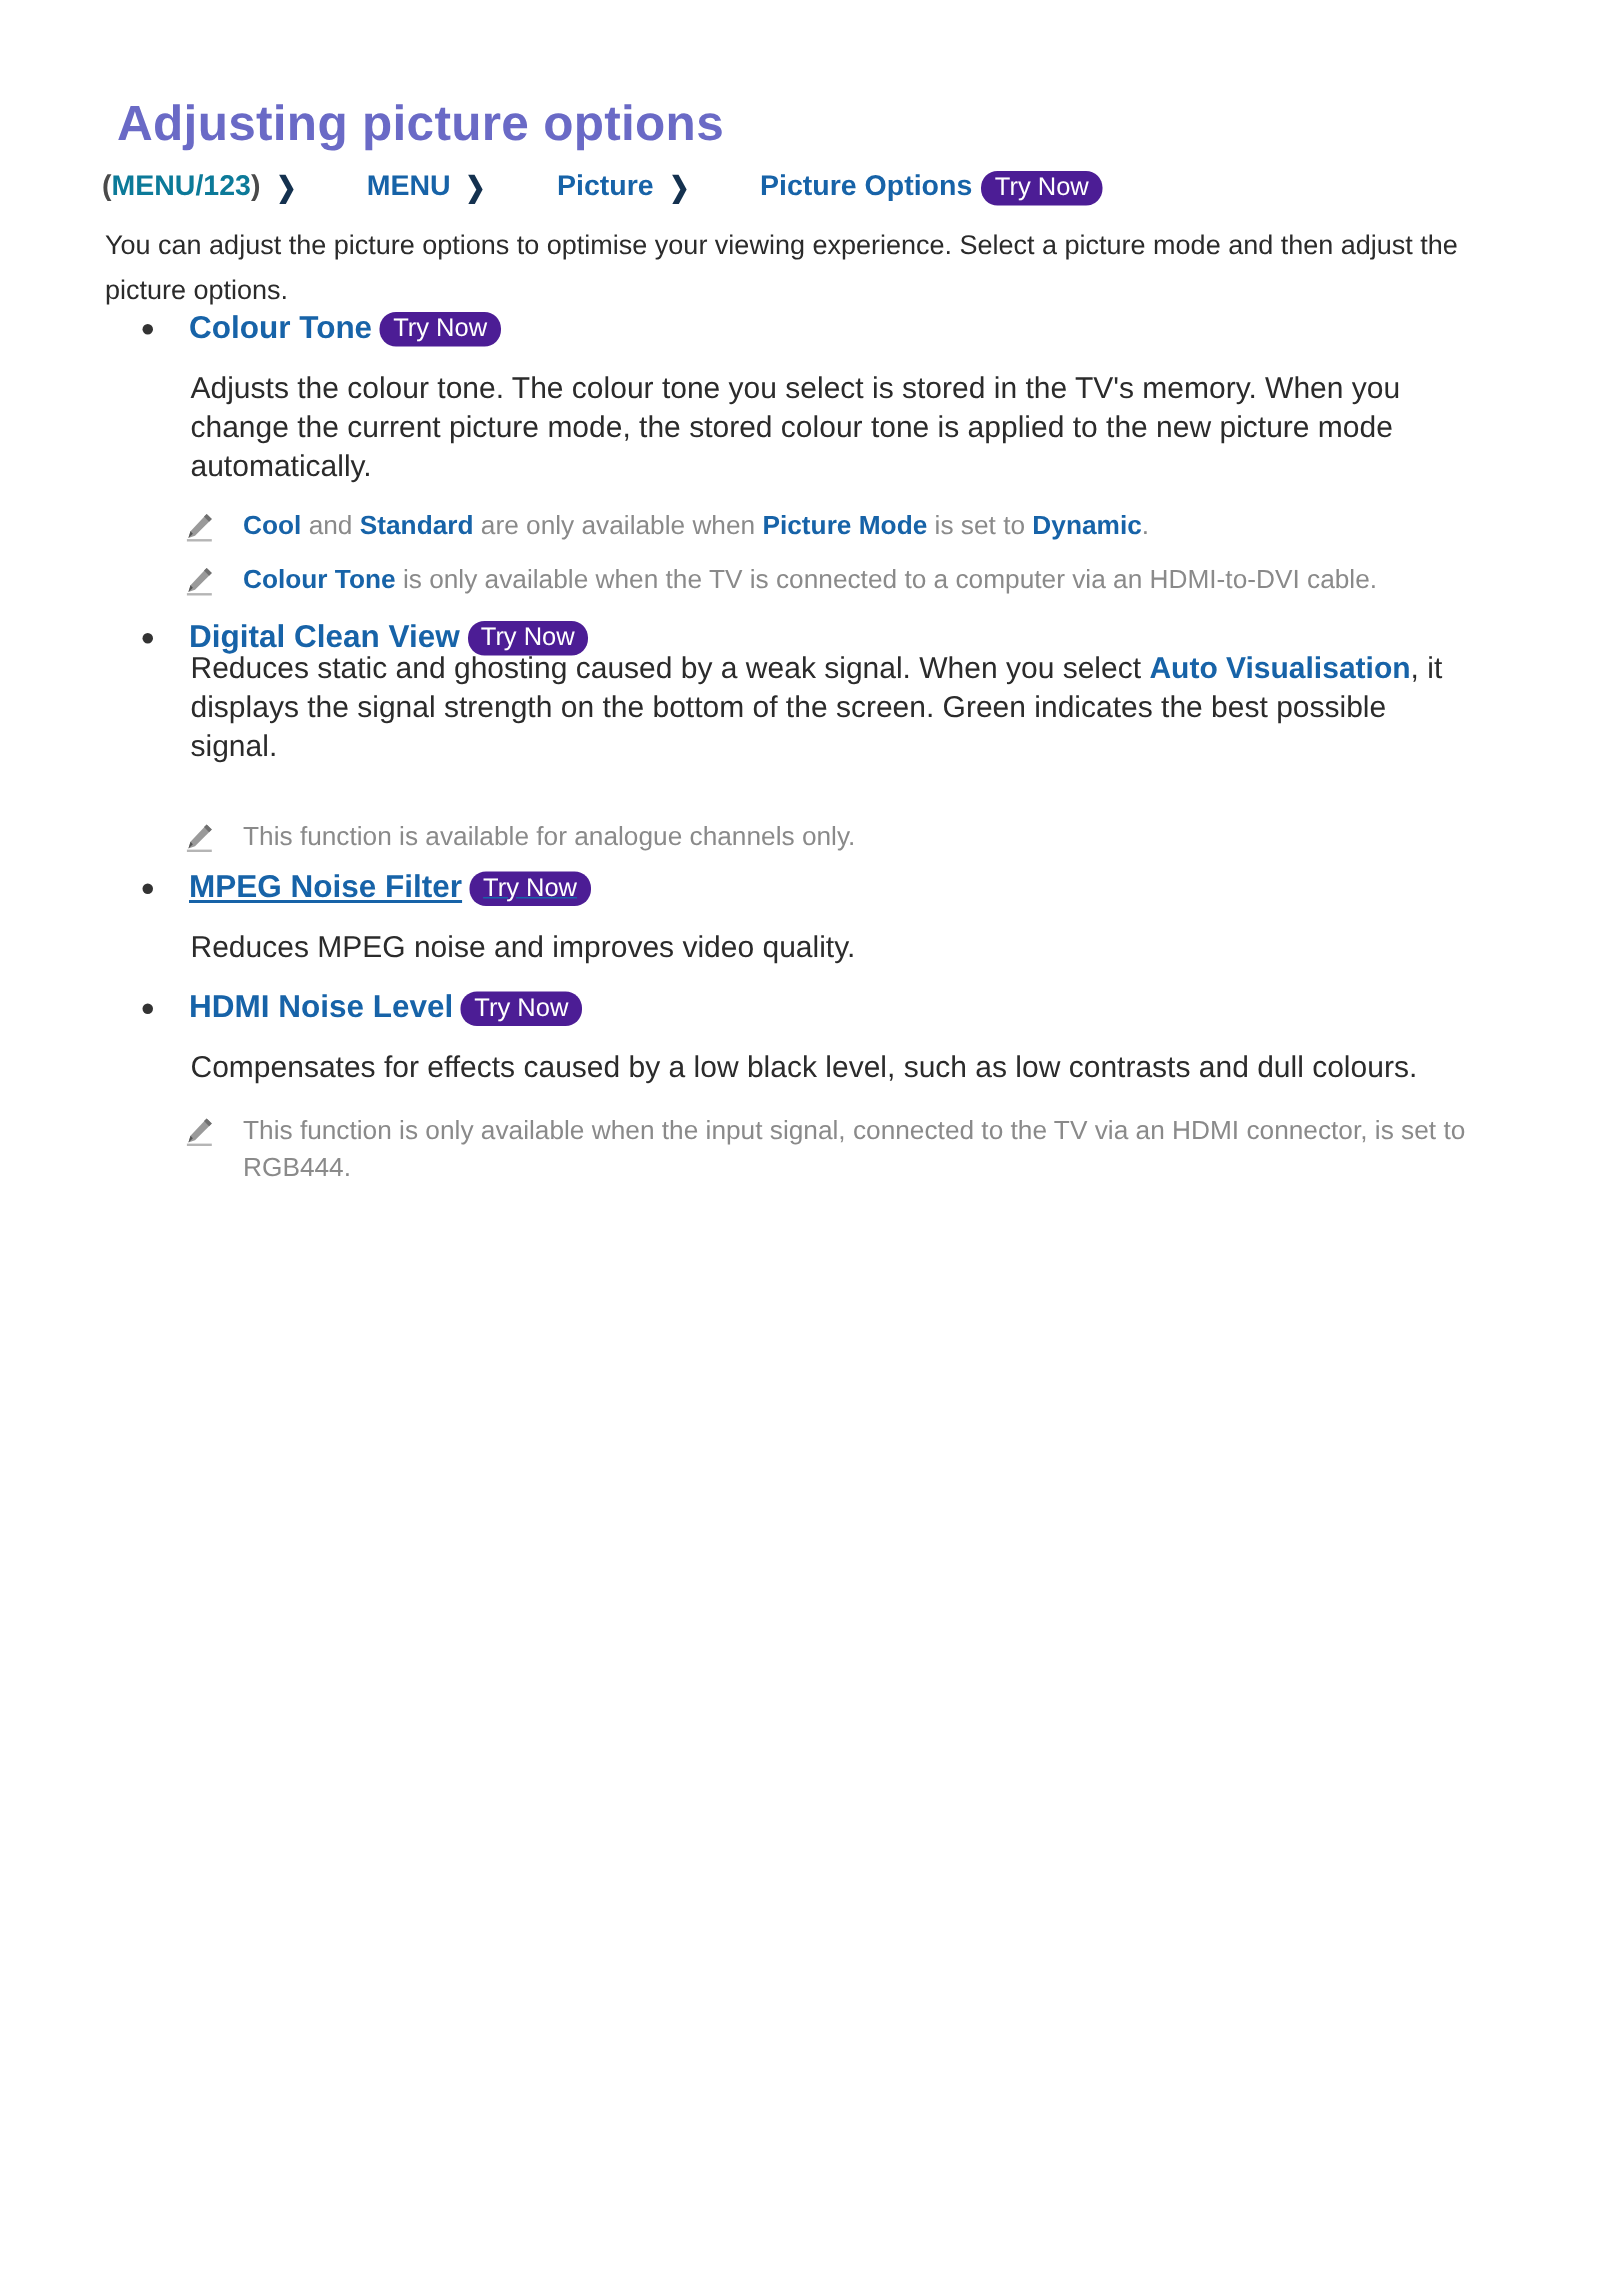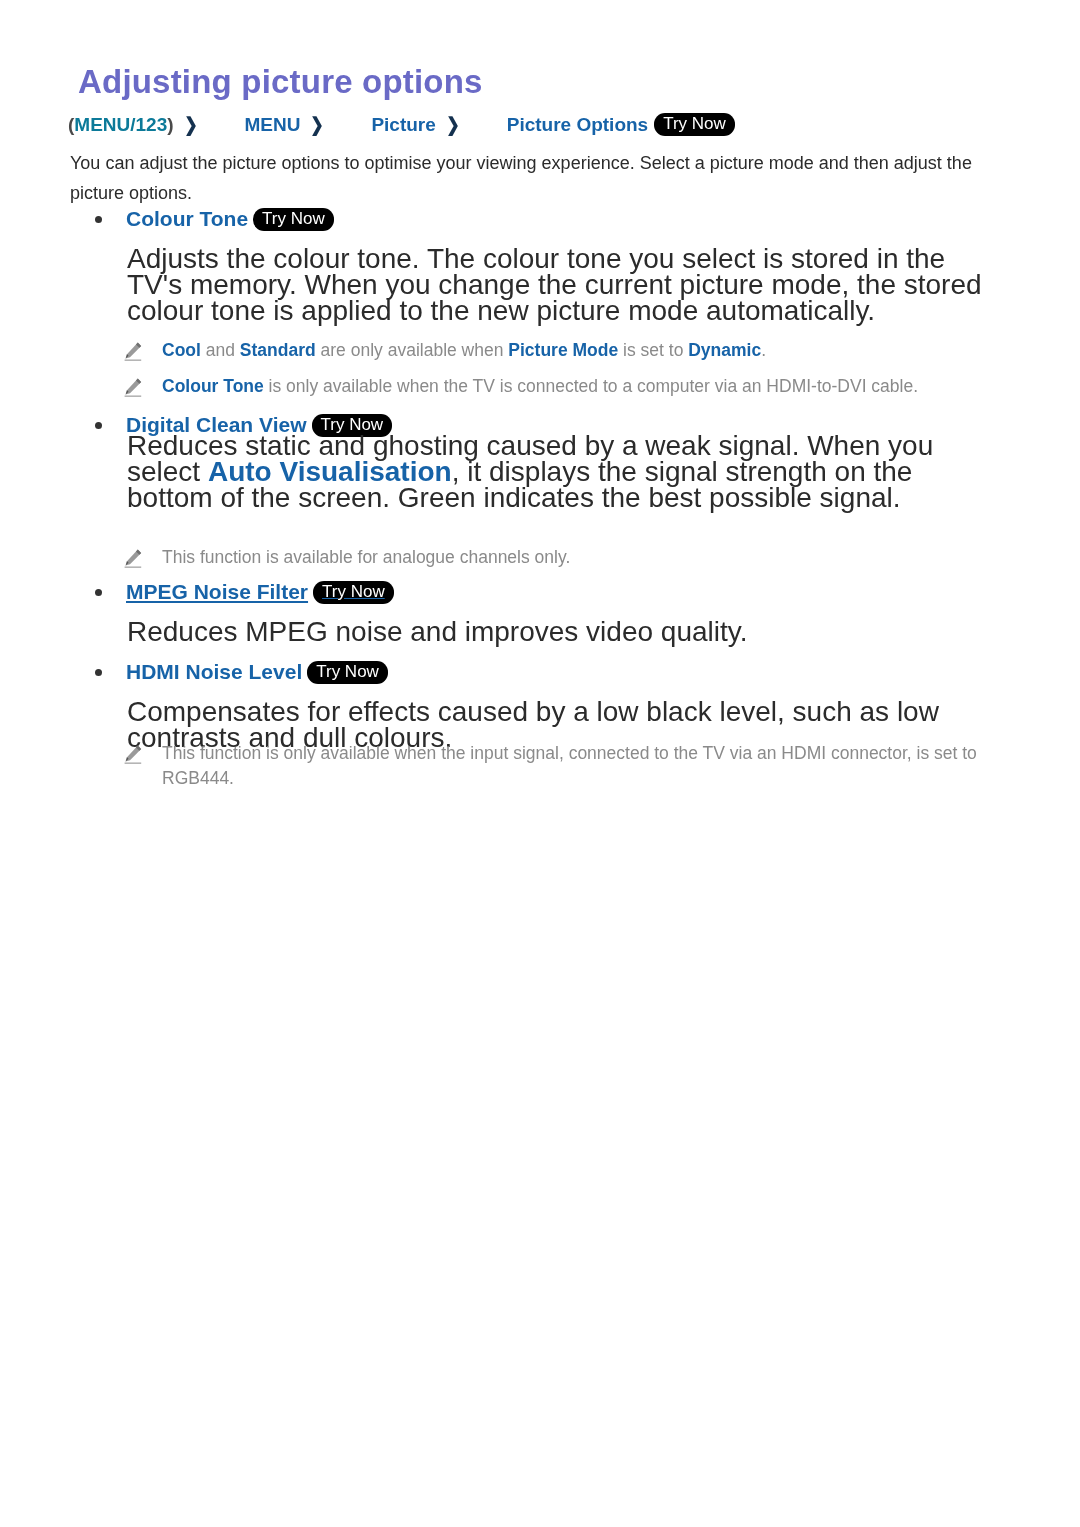--- a/index.html
+++ b/index.html
@@ -65,21 +65,21 @@
     font-size: 19px;
     font-weight: bold;
     margin: 0 9px;
     display: inline-block;
     transform: scaleX(0.85);
   }
 
   
   .try-now {
     display: inline-block;
-    background: #000000;
+    background: #4c1d95;
     color: #ffffff;
     border-radius: 11px;
     padding: 1px 9px 2px 9px;
     font-size: 17px;
     font-weight: normal;
     line-height: 20px;
     vertical-align: 2px;
     margin-left: 5px;
     white-space: nowrap;
   }
@@ -118,21 +118,21 @@
     border-radius: 50%;
     background: #333333;
     margin-right: 24px;
     flex: none;
   }
 
   .body-text {
     position: absolute;
     left: 127px;
     width: 860px;
-    font-size: 28px;
+    font-size: 20px;
     line-height: 26px;
     color: #2b2b2b;
   }
   .body-text .hl {
     color: #1763a8;
     font-weight: bold;
   }
 
   
   .note {

